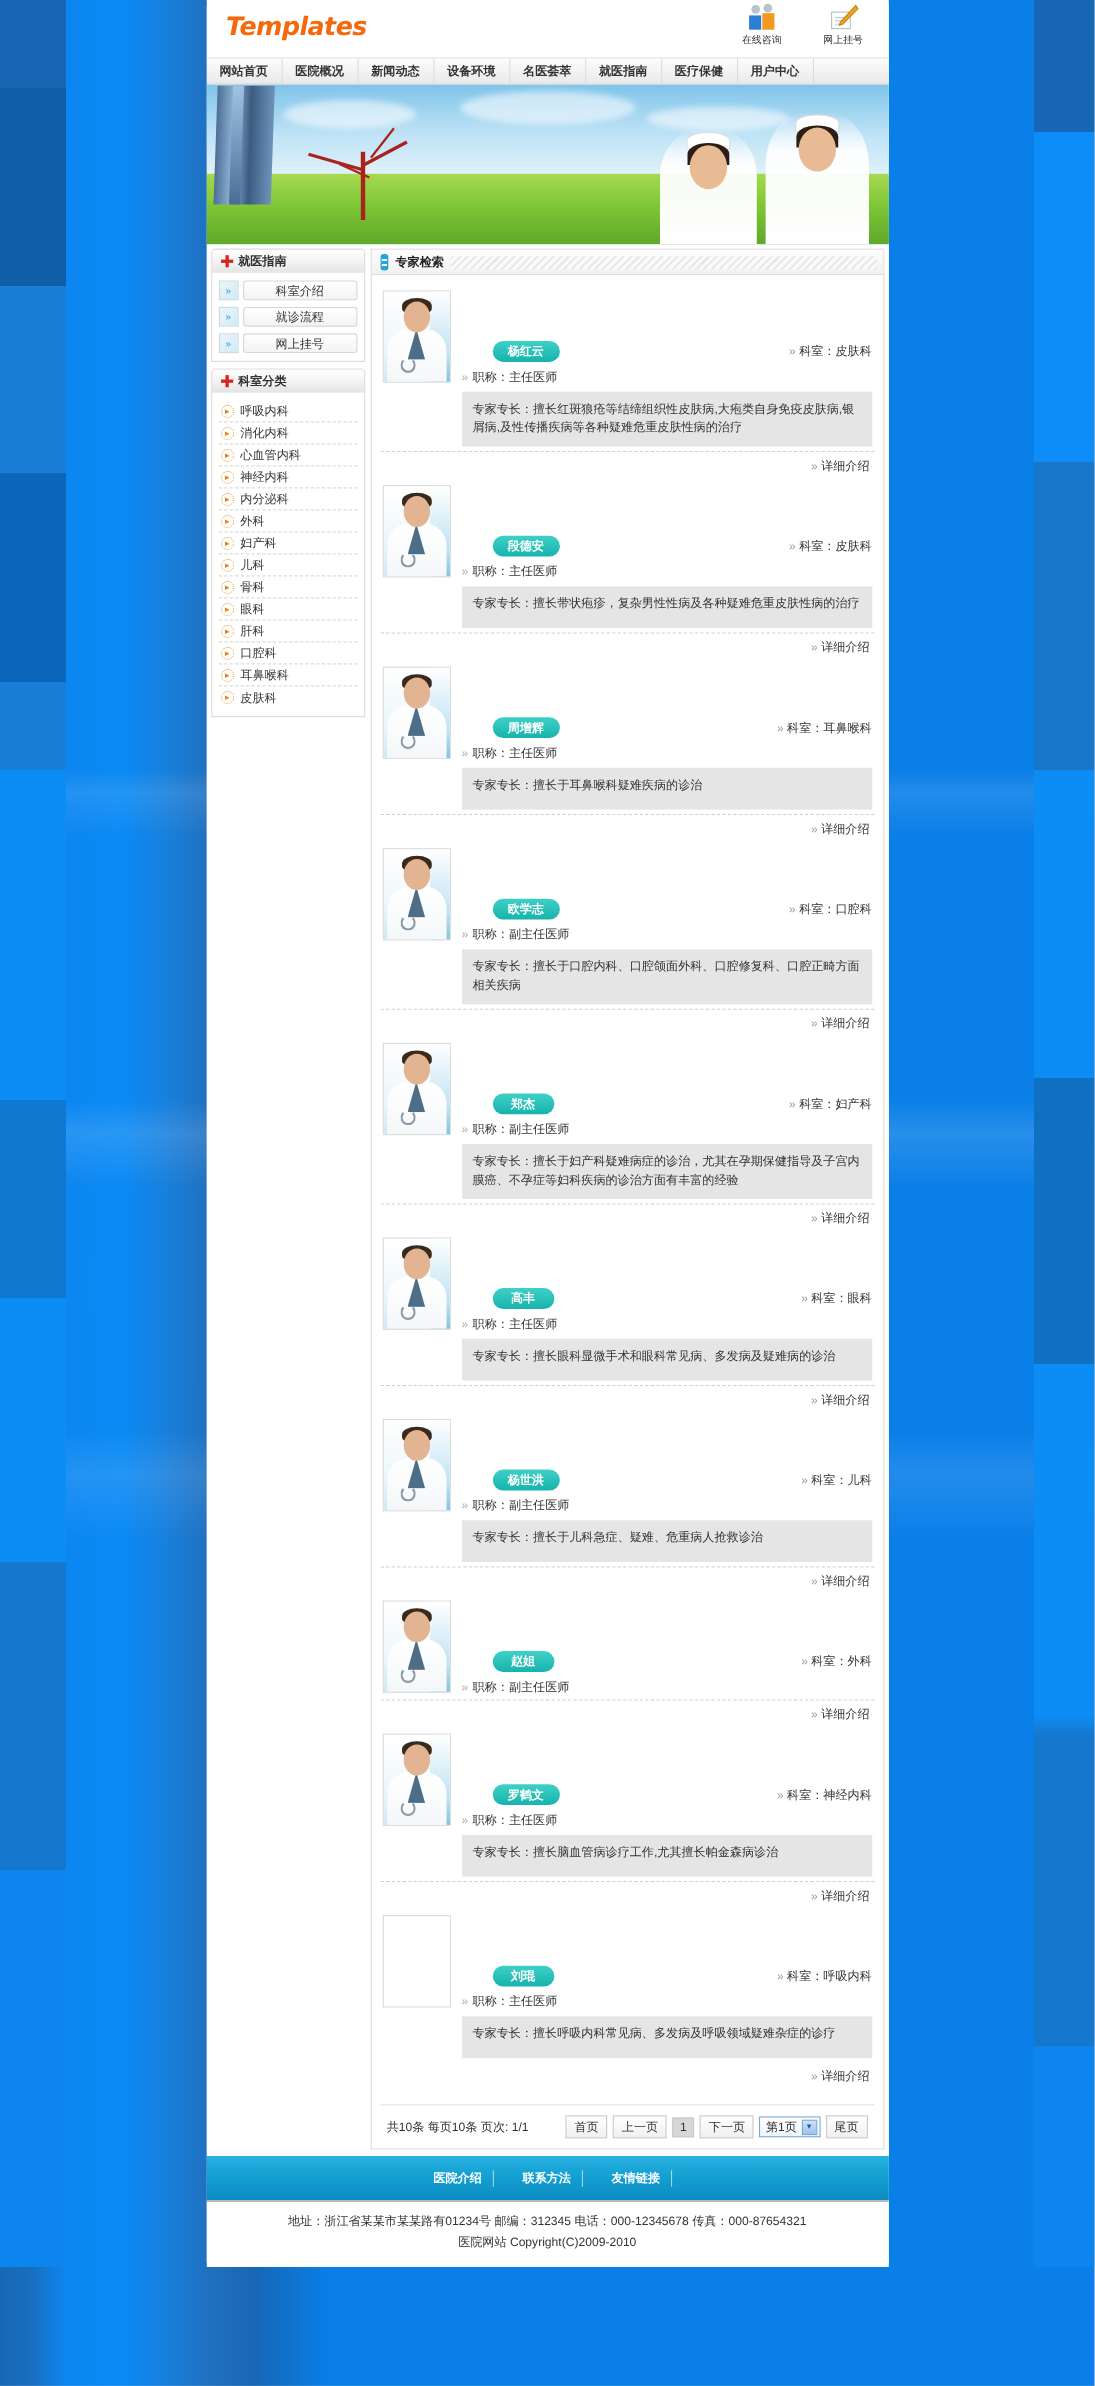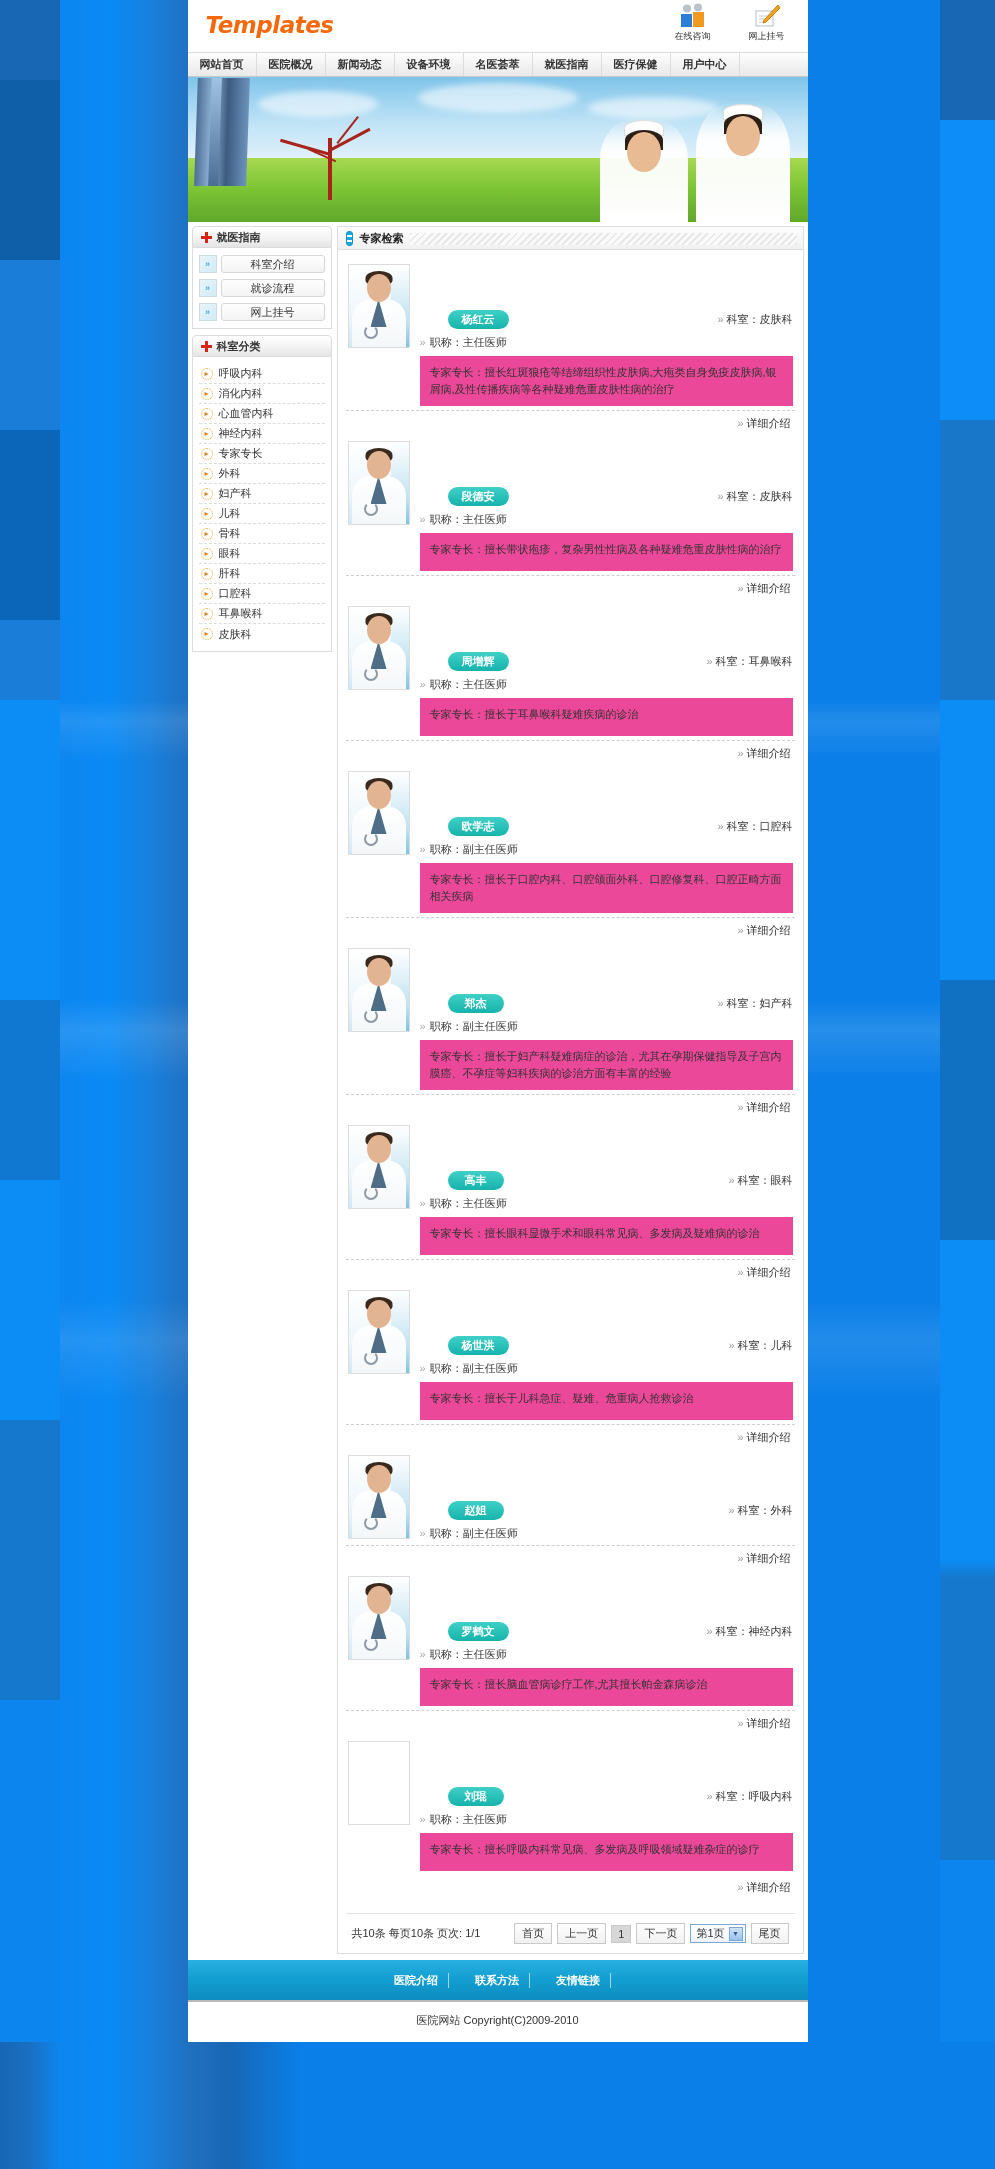--- a/index.html
+++ b/index.html
@@ -355,21 +355,21 @@
     font-size: 11px; color: #333;
   }
   .dept .chev { color:#999; margin-right:3px; }
   .title-line {
     margin-top: 6px;
     font-size: 11px; color:#333;
   }
   .title-line .chev { color:#aaa; margin-right:4px; }
   .spec {
     margin-top: 6px;
-    background: #ec4899;
+    background: #e5e5e5;
     padding: 8px 10px;
     font-size: 11px;
     color: #333;
     line-height: 1.55;
     min-height: 38px;
   }
   .detail {
     text-align: right;
     padding: 5px 4px 2px 0;
     font-size: 11px;
@@ -556,21 +556,21 @@
             <li>
                 <span class="arrow-ico">▸</span>
                 <span class="t">心血管内科</span>
               </li>
             <li>
                 <span class="arrow-ico">▸</span>
                 <span class="t">神经内科</span>
               </li>
             <li>
                 <span class="arrow-ico">▸</span>
-                <span class="t">专家专长</span>
+                <span class="t">内分泌科</span>
               </li>
             <li>
                 <span class="arrow-ico">▸</span>
                 <span class="t">外科</span>
               </li>
             <li>
                 <span class="arrow-ico">▸</span>
                 <span class="t">妇产科</span>
               </li>
             <li>
@@ -846,16 +846,17 @@
       </div>
     </div>
   </div>
 
   <div class="footlinks">
     <a>医院介绍</a>
     <a>联系方法</a>
     <a>友情链接</a>
   </div>
   <div class="copy">
+    <div>地址：浙江省某某市某某路有01234号 邮编：312345 电话：000-12345678 传真：000-87654321</div>
     <div>医院网站 Copyright(C)2009-2010</div>
   </div>
 
 </div>
 
 </body></html>

